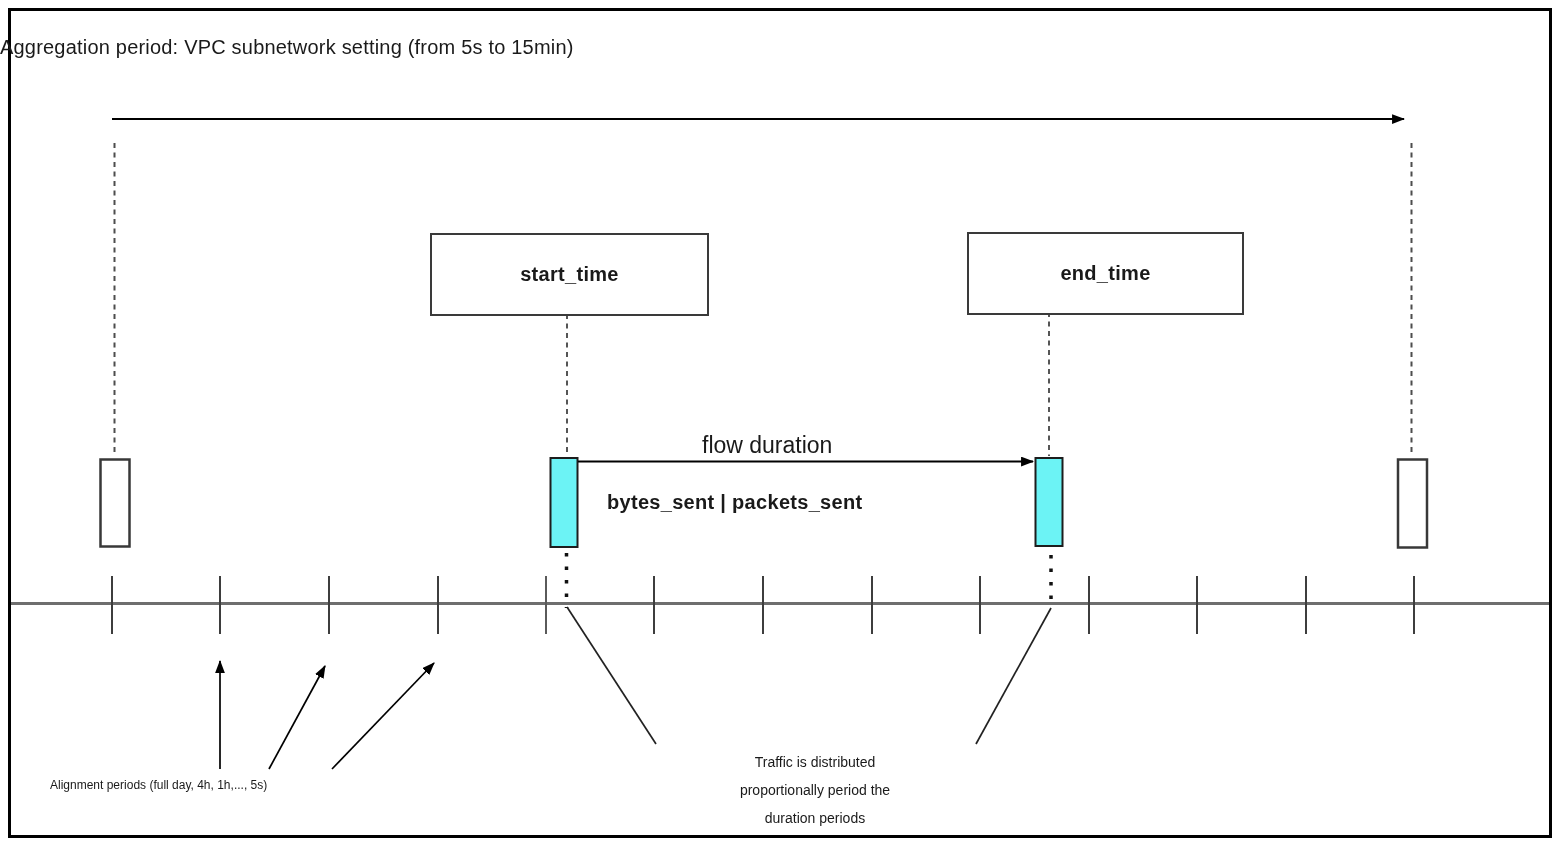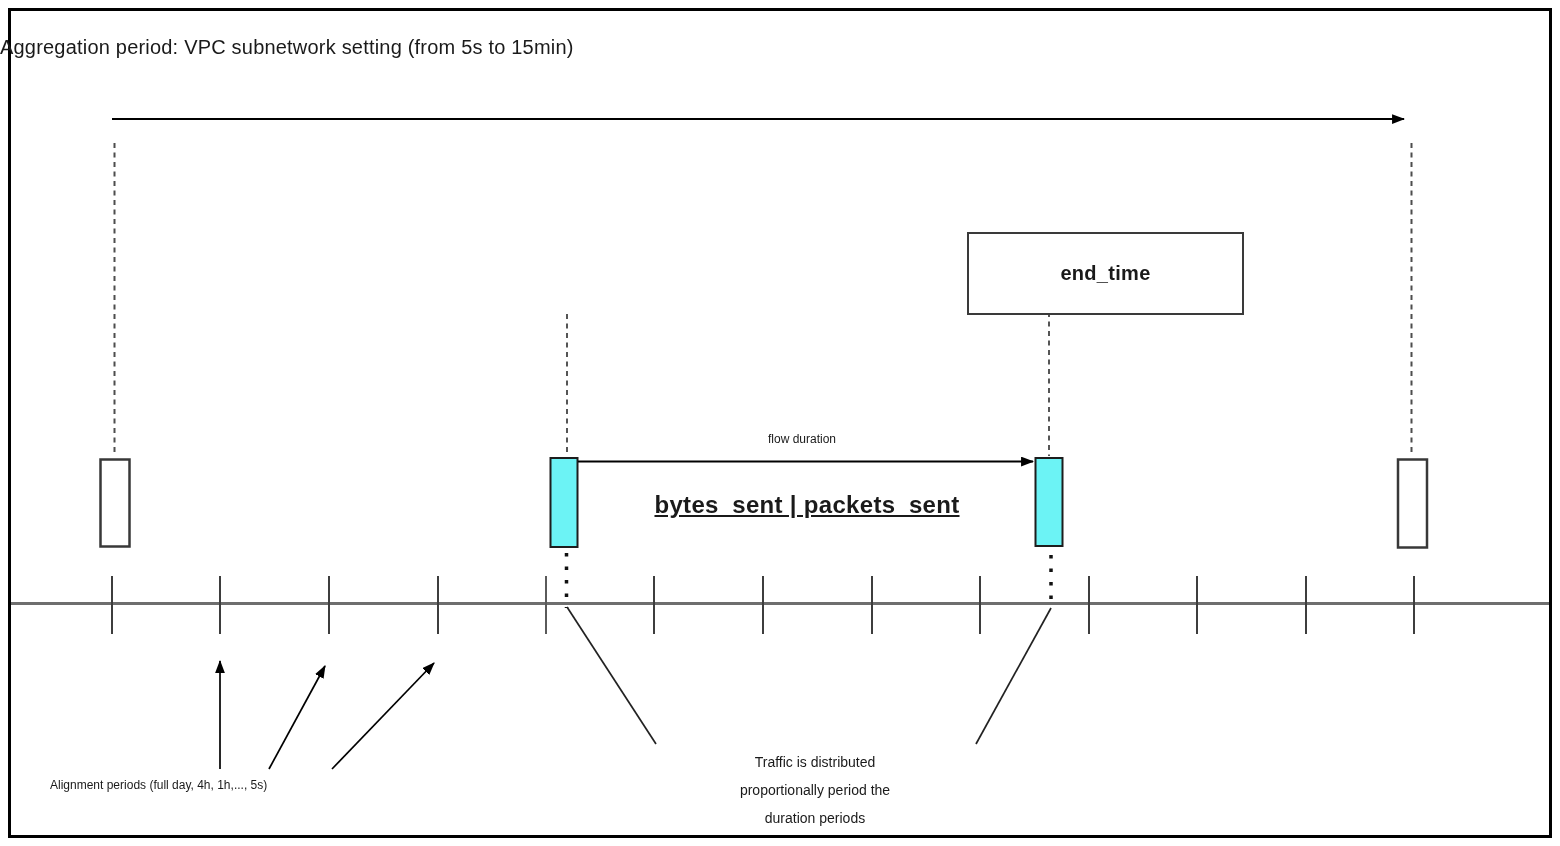--- a/index.html
+++ b/index.html
@@ -10,22 +10,22 @@
   .frame{position:absolute;left:8px;top:8px;width:1538px;height:824px;border:3px solid #000;}
   .svg-layer{position:absolute;left:0;top:0;width:1560px;height:846px;}
   .abs{position:absolute;}
   .title{left:0;right:0;top:36px;text-align:left;font-size:20px;letter-spacing:.2px;}
   .time-box{
     background:#fff;border:2px solid #3a3a3a;display:flex;align-items:center;justify-content:center;
     font-weight:bold;font-size:20px;letter-spacing:.3px;
   }
   .box-start{left:430px;top:233px;width:275px;height:79px;}
   .box-end{left:967px;top:232px;width:273px;height:79px;}
-  .flow-label{left:702px;top:432px;width:200px;text-align:center;font-size:12px;}
-  .metrics-label{left:607px;top:491px;width:400px;text-align:center;font-size:24px;font-weight:bold;letter-spacing:.3px;text-decoration:underline;}
+  .flow-label{left:702px;top:432px;width:200px;font-size:23px;}
+  .metrics-label{left:607px;top:491px;width:400px;font-size:20px;font-weight:bold;letter-spacing:.3px;}
   .align-label{left:50px;top:778px;font-size:12px;}
   .traffic-note{left:665px;top:748px;width:300px;text-align:center;font-size:14px;line-height:28px;}
 </style>
 </head>
 <body>
 
 <div class="canvas">
 
   <div class="frame"></div>
 
@@ -74,20 +74,23 @@
     <line x1="567" y1="607" x2="656" y2="744" stroke="#222" stroke-width="1.7"></line>
     <line x1="1051" y1="608" x2="976" y2="744" stroke="#222" stroke-width="1.7"></line>
 
     <line x1="220" y1="769" x2="220" y2="661" stroke="#000" stroke-width="1.7" marker-end="url(#ah)"></line>
     <line x1="269" y1="769" x2="325" y2="666" stroke="#000" stroke-width="1.7" marker-end="url(#ah)"></line>
     <line x1="332" y1="769" x2="434" y2="663" stroke="#000" stroke-width="1.7" marker-end="url(#ah)"></line>
   </svg>
 
   <div class="abs title">Aggregation period: VPC subnetwork setting (from 5s to 15min)</div>
 
+  <div class="abs time-box box-start">
+    <span>start_time</span>
+  </div>
 
   <div class="abs time-box box-end">
     <span>end_time</span>
   </div>
 
   <div class="abs flow-label">flow duration</div>
 
   <div class="abs metrics-label">bytes_sent | packets_sent</div>
 
   <div class="abs align-label">Alignment periods (full day, 4h, 1h,..., 5s)</div>

